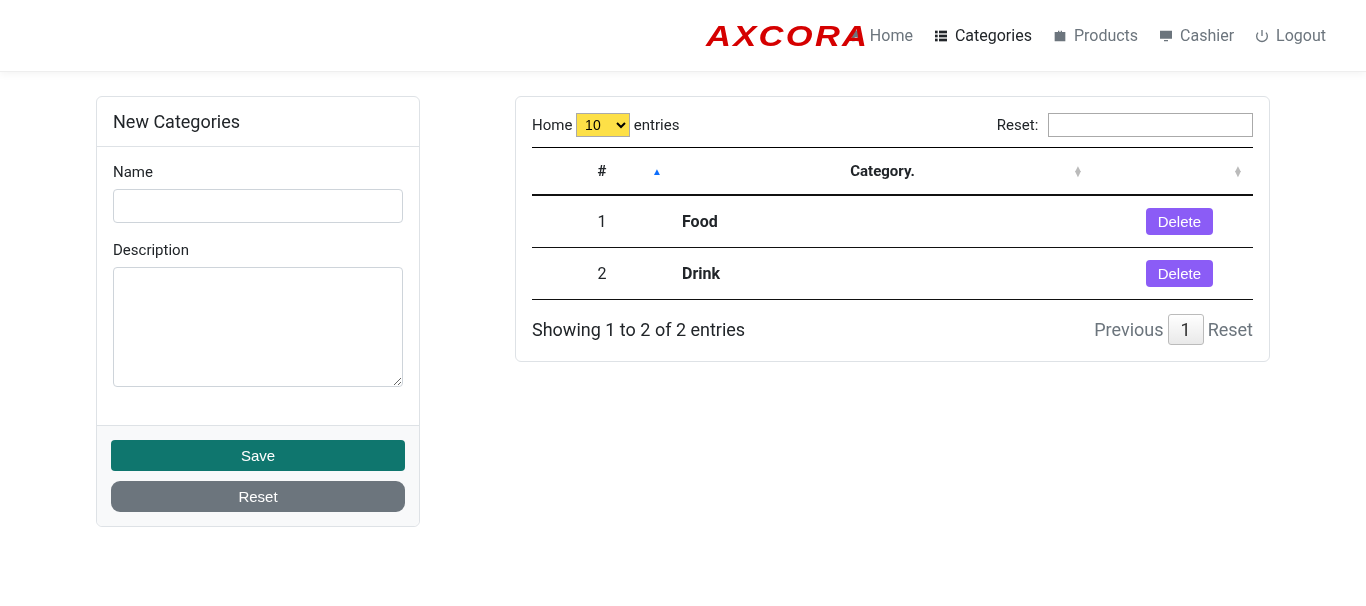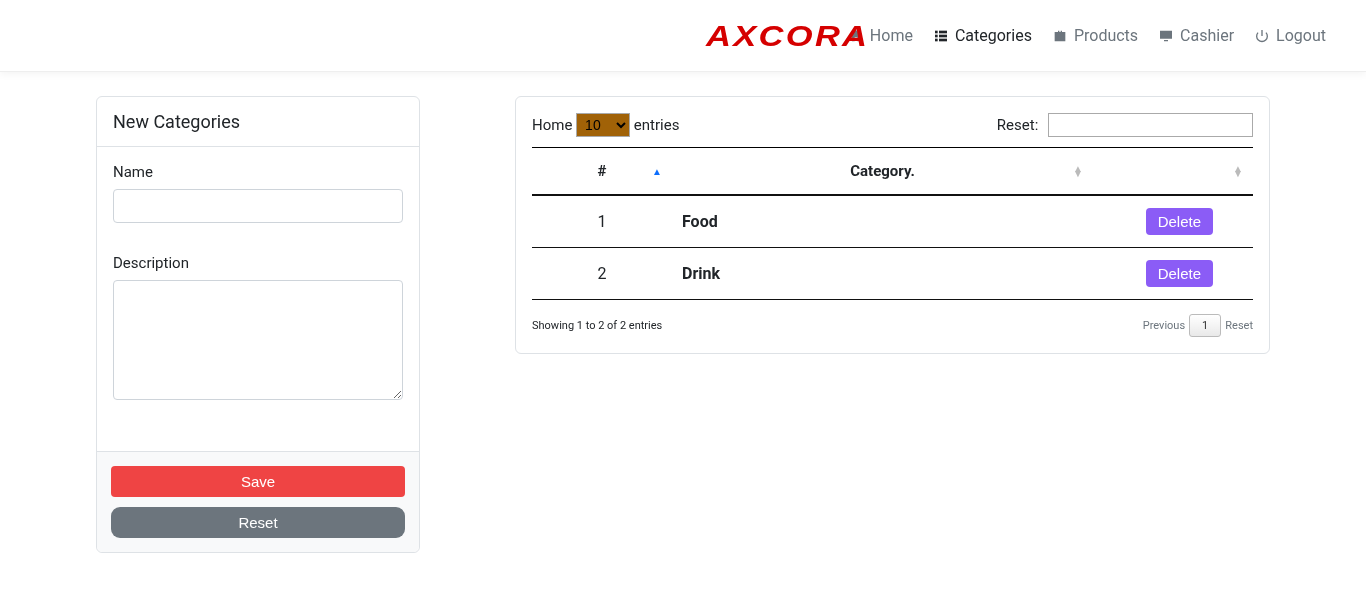--- a/index.html
+++ b/index.html
@@ -63,21 +63,21 @@
   }
   .card-header {
     padding: 14px 16px;
     border-bottom: 1px solid #dee2e6;
     font-size: 18px;
   }
   .card-body {
     padding: 16px;
   }
   .form-group {
-    margin-bottom: 31px;
+    margin-bottom: 18px;
   }
   .form-group label {
     display: block;
     margin-bottom: 8px;
     font-size: 15px;
   }
   .form-control {
     width: 100%;
     padding: 7px 10px;
     border: 1px solid #ced4da;
@@ -100,21 +100,21 @@
     width: 100%;
     padding: 7px 12px;
     border: none;
     border-radius: 4px;
     font-size: 15px;
     cursor: pointer;
     text-align: center;
     color: #fff;
   }
   .btn + .btn { margin-top: 10px; border-radius: 9px; }
-  .btn-primary { background: #ef4444; }
+  .btn-primary { background: #0f766e; }
   .btn-secondary { background: #6c757d; }
   .btn-danger {
     background: #8b5cf6;
     display: inline-block;
     width: auto;
     padding: 5px 12px;
     font-size: 15px;
   }
   .table-card {
     flex: 1;
@@ -124,21 +124,21 @@
     display: flex;
     justify-content: space-between;
     align-items: center;
     margin-bottom: 10px;
     font-size: 15px;
   }
   .length-select {
     border: 1px solid #aaa;
     padding: 2px 4px;
     font-size: 14px;
-    background: #a16207;
+    background: #fde047;
   }
   .search-wrap input {
     border: 1px solid #aaa;
     padding: 3px 6px;
     width: 205px;
     font-size: 14px;
     margin-left: 6px;
   }
   table.data {
     width: 100%;
@@ -174,21 +174,21 @@
     gap: 0;
     line-height: 0.5;
     font-size: 10px;
     color: #bbb;
   }
   .sort-ind .active { color: #0d6efd; }
   .table-footer {
     display: flex;
     justify-content: space-between;
     align-items: center;
-    font-size: 11px;
+    font-size: 18px;
   }
   .pagination {
     display: flex;
     align-items: center;
     gap: 4px;
   }
   .pg-link {
     color: #6c757d;
     cursor: pointer;
   }

